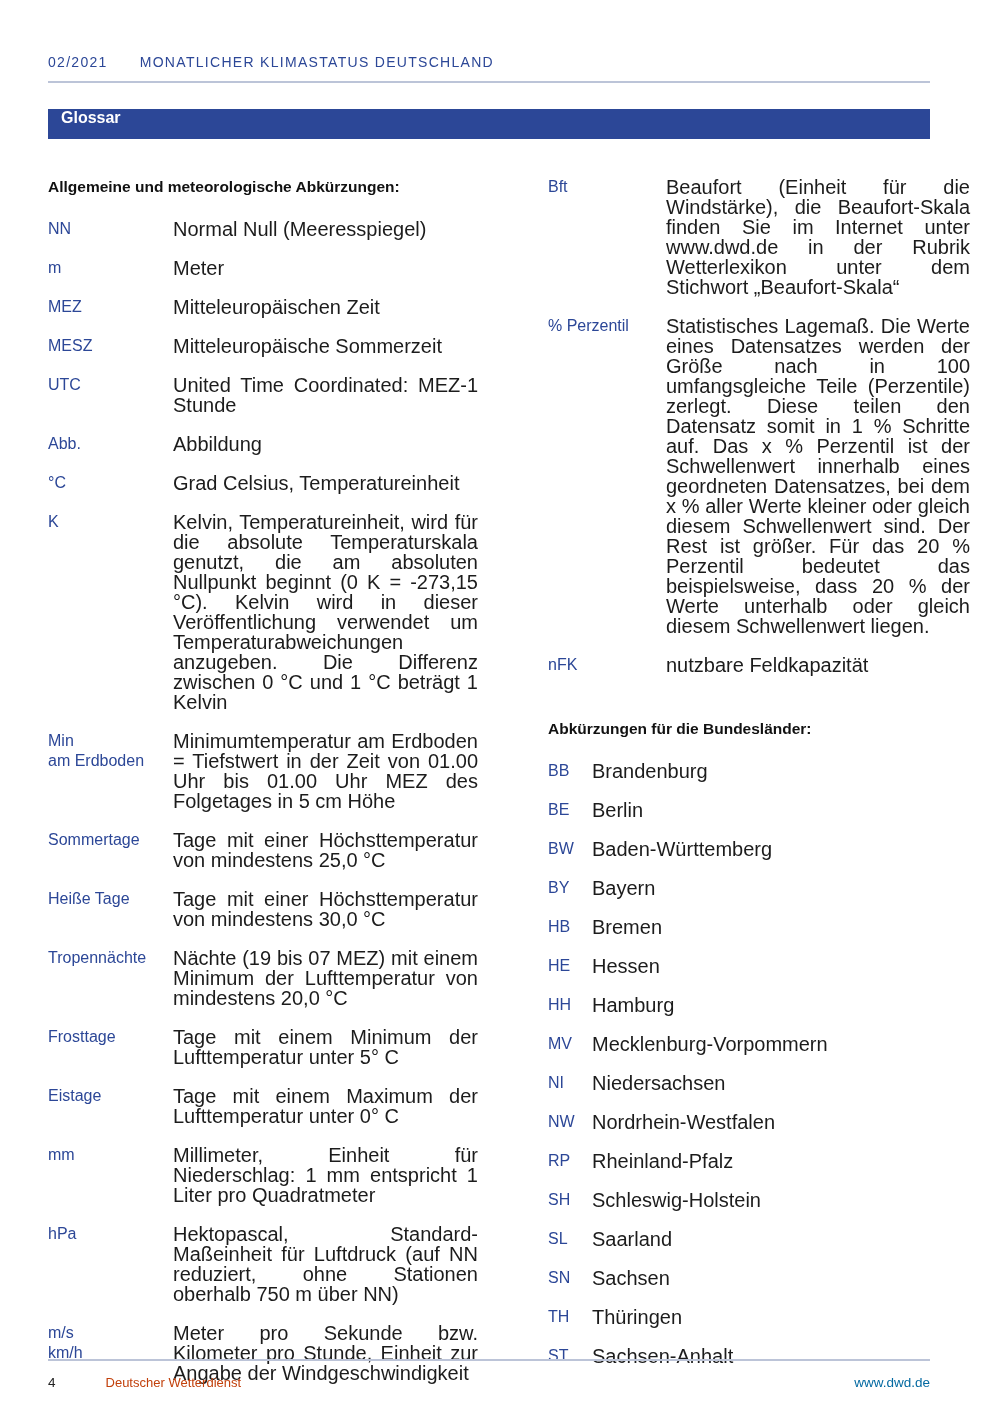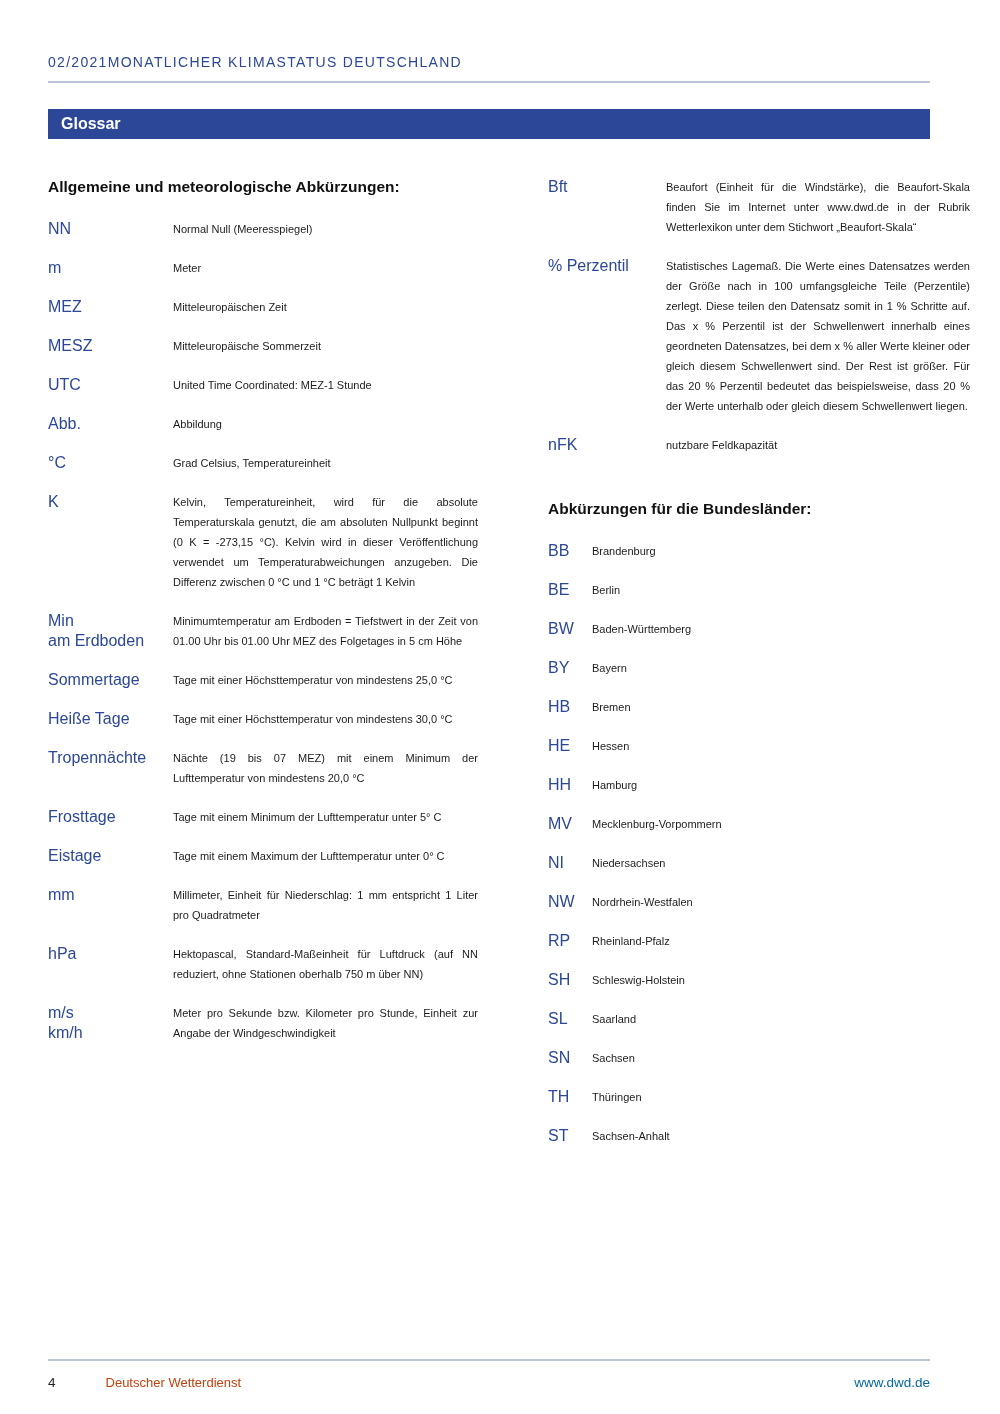--- a/index.html
+++ b/index.html
@@ -13,32 +13,32 @@
     overflow: hidden;
   }
   .page { position: absolute; inset: 0; padding: 0 70px 0 48px; }
 
   .doc-header {
     margin-top: 54px;
     color: #2c4797;
     font-size: 14px;
     letter-spacing: 1.3px;
     display: flex;
-    gap: 0;
+    gap: 32px;
     align-items: baseline;
   }
   .header-rule { border-top: 2px solid #bcc4d8; margin-top: 11px; }
 
   .banner {
     margin-top: 26px;
     background: #2c4797;
     color: #ffffff;
     height: 30px;
     display: flex;
-    align-items: center;
+    align-items: flex-start;
     padding-left: 13px;
     font-size: 16px;
     font-weight: bold;
   }
 
   .columns { display: flex; margin-top: 38px; gap: 40px; }
   .col-left  { width: 430px; flex: none; }
   .col-right { width: 422px; flex: none; margin-left: 30px; }
 
   .sec-heading {
@@ -53,21 +53,21 @@
   .entry .term {
     color: #2c4797;
     width: 125px;
     flex: none;
     font-size: 16px;
     line-height: 20px;
     white-space: pre-line;
   }
   .entry .def {
     flex: 1;
-    font-size: 11px;
+    font-size: 20px;
     line-height: 20px;
     color: #1c1c1c;
     text-align: justify;
   }
   .col-right .entry .term { width: 118px; }
 
   .states-heading { margin-top: 44px; }
   .states .entry { margin-bottom: 19px; }
   .states .entry .term { width: 44px; }
   .states .entry .def { text-align: left; }

